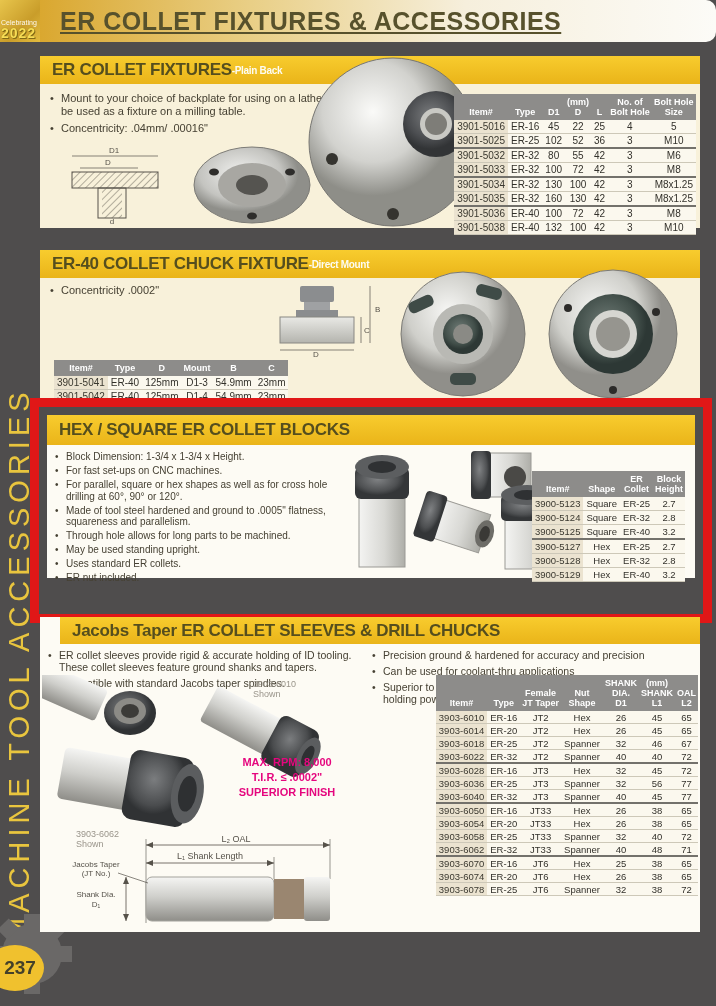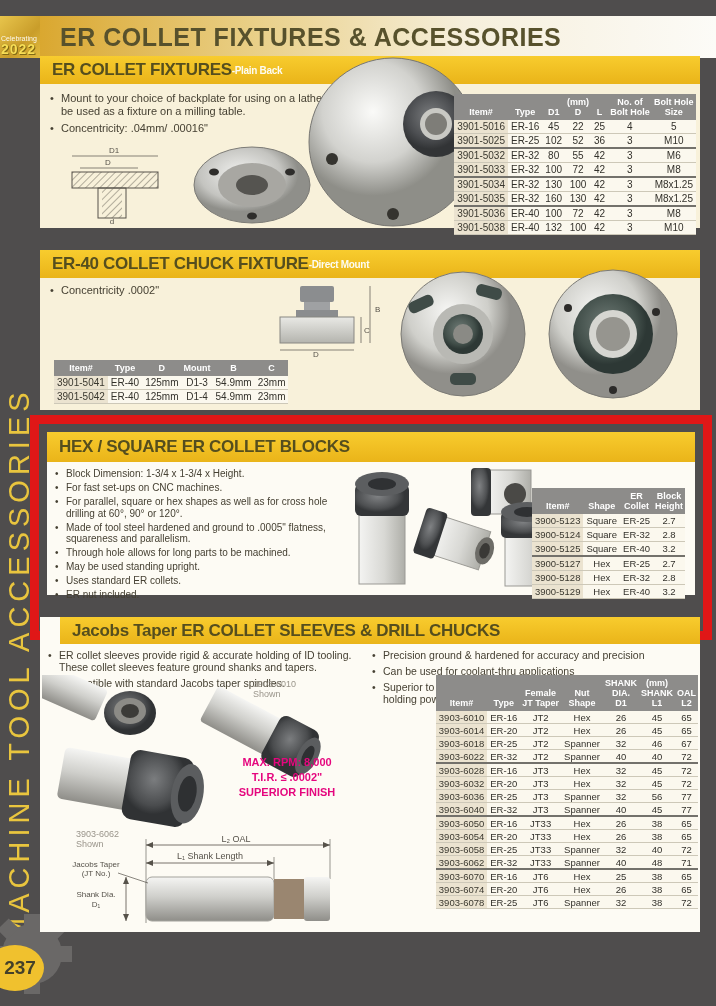--- a/index.html
+++ b/index.html
@@ -1,28 +1,28 @@
 <!DOCTYPE html>
 <html><head>
 <meta charset="utf-8">
 <style>
   * { margin:0; padding:0; box-sizing:border-box; }
   html,body { background:#3c3a3a; }
   body { font-family:"Liberation Sans", sans-serif; }
   #page { position:relative; width:716px; height:1006px; background:#4f4d4d; overflow:hidden; margin:0 auto; }
 
   
-  .header-band { position:absolute; left:0; top:16px; width:716px; height:42px;
+  .header-band { position:absolute; left:0; top:0; width:716px; height:42px;
     background:linear-gradient(90deg,#d7a01f 0%,#e9cf86 35%,#f6efdc 65%,#fcfbf7 100%);
-    display:flex; align-items:center; }
+    display:flex; align-items:center;border-radius:10px; }
   .logo-box { width:40px; height:42px; background:linear-gradient(135deg,#e8c54c,#c99d2a 60%,#e3bc3f);
     display:flex; flex-direction:column; justify-content:flex-end; padding:2px 1px; flex:0 0 40px; }
   .logo-line1 { font-size:7px; color:#fdf9ee; line-height:8px; }
   .logo-line2 { font-size:14px; font-weight:bold; color:#f7dd55; text-shadow:0 0 1px #806a16, 1px 1px 0 #806a16; line-height:13px; letter-spacing:1px; }
-  .page-title { font-size:25px; font-weight:bold; color:#57512c; letter-spacing:0.5px; padding-left:20px; white-space:nowrap; }
+  .page-title { font-size:25px; font-weight:bold; color:#57512c; letter-spacing:0.5px; padding-left:20px; white-space:nowrap;text-decoration:underline; }
 
   
   .sidebar { position:absolute; left:0; top:42px; width:40px; height:964px; }
   .sidebar-label { position:absolute; left:3px; top:360px; height:540px;
     writing-mode:vertical-rl; transform:rotate(180deg);
     color:#e9c53e; font-size:29px; letter-spacing:5px; font-weight:normal; white-space:nowrap; }
   .gear-wrap { position:absolute; left:-18px; top:862px; }
   .page-num-badge { position:absolute; left:-14px; top:903px; width:58px; height:46px; border-radius:50%;
     background:#f0c12e; display:flex; align-items:center; justify-content:center; }
   .page-num-badge span { font-size:19px; font-weight:bold; color:#44412a; padding-left:10px; }
@@ -55,21 +55,21 @@
   #chuck-front { position:absolute; left:258px; top:-2px; z-index:2; }
 
   
   #card2 { left:40px; top:250px; width:660px; height:160px; }
   #card2 .bullets { position:absolute; left:8px; top:34px; width:230px; }
   #t2 { position:absolute; left:14px; top:110px; }
   #diagram2 { position:absolute; left:218px; top:30px; }
   #er40-photos { position:absolute; left:348px; top:18px; }
 
   
-  #highlight { position:absolute; left:30px; top:415px; width:682px; height:225px;
+  #highlight { position:absolute; left:30px; top:398px; width:682px; height:225px;
     border:9px solid #e01717; background:#4f4d4d; }
   #card3 { position:absolute; left:8px; top:8px; width:648px; height:163px; background:#fdfbf4; }
   #card3 .title-bar { height:30px; }
   #card3 .bullets { position:absolute; left:6px; top:36px; width:300px; }
   #card3 .bullets li { font-size:10px; line-height:11.5px; margin-bottom:2.5px; }
   #t3 { position:absolute; right:10px; top:56px; }
   #t3 td { font-size:9.5px; }
   #blocks-photo { position:absolute; left:300px; top:28px; }
 
   
@@ -621,29 +621,20 @@
           <tr>
             <td>3903-6028</td>
             <td>ER-16</td>
             <td>JT3</td>
             <td>Hex</td>
             <td>32</td>
             <td>45</td>
             <td>72</td>
           </tr>
           <tr>
-            <td>3903-6032</td>
-            <td>ER-20</td>
-            <td>JT3</td>
-            <td>Hex</td>
-            <td>32</td>
-            <td>45</td>
-            <td>72</td>
-          </tr>
-          <tr>
             <td>3903-6036</td>
             <td>ER-25</td>
             <td>JT3</td>
             <td>Spanner</td>
             <td>32</td>
             <td>56</td>
             <td>77</td>
           </tr>
           <tr class="group-end">
             <td>3903-6040</td>

